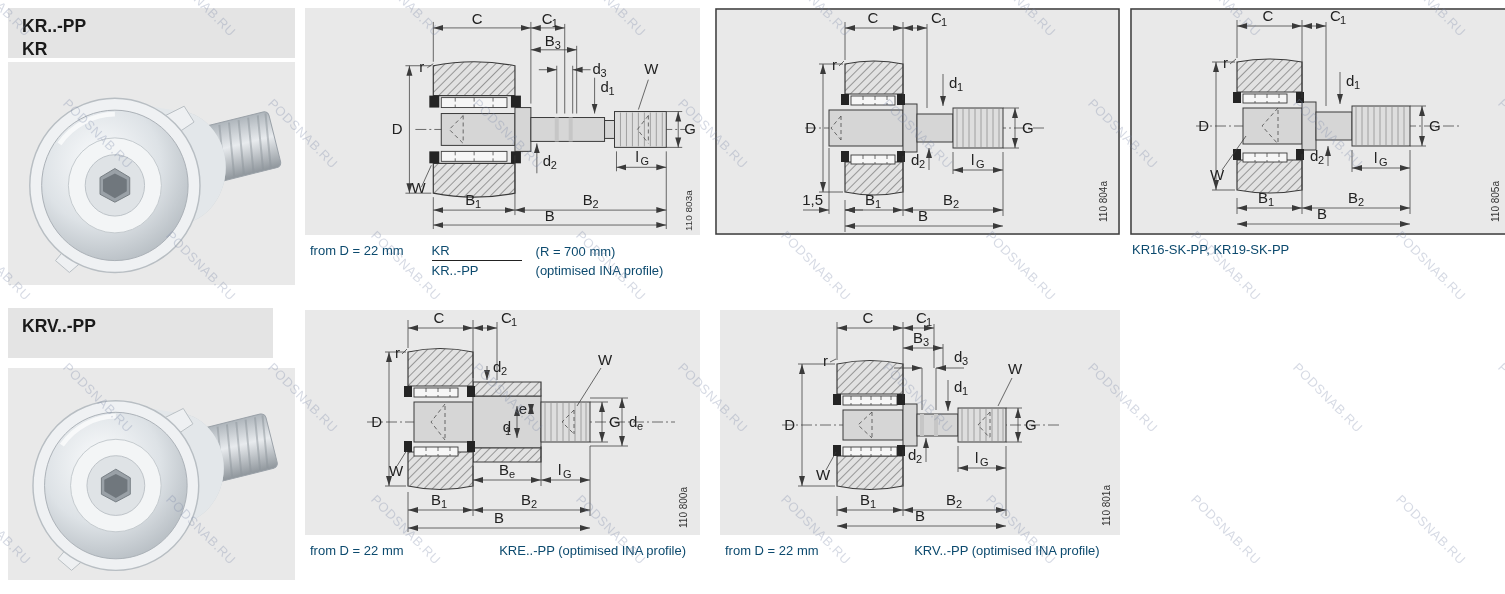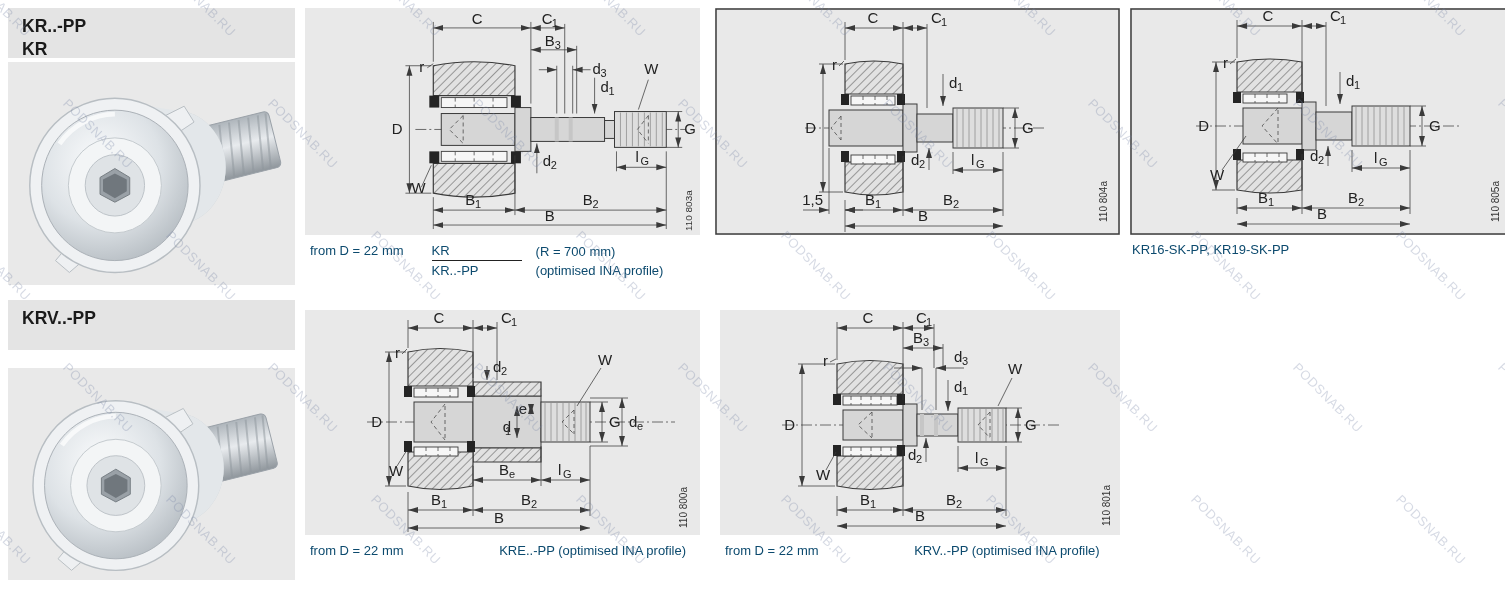--- a/index.html
+++ b/index.html
@@ -86,21 +86,21 @@
 
 <div class="hdrbox" style="left:8px;top:8px;width:287px;height:50px">
   <span style="display:block">KR..-PP</span>
   <span style="display:block">KR</span>
 </div>
 <div class="panel" style="left:8px;top:62px;width:287px;height:223px">
   <svg width="287" height="223" viewBox="0 0 290 220">
       <use href="#b3d"></use>
     </svg>
 </div>
-<div class="hdrbox" style="left:8px;top:300px;width:287px;height:50px">
+<div class="hdrbox" style="left:8px;top:308px;width:265px;height:50px">
   <span style="display:block">KRV..-PP</span>
 </div>
 <div class="panel" style="left:8px;top:368px;width:287px;height:212px">
   <svg width="287" height="212" viewBox="0 0 290 220">
       <use href="#b3d"></use>
     </svg>
 </div>
 
 <div class="panel" style="left:305px;top:8px;width:395px;height:227px">
 <svg width="395" height="227" viewBox="0 0 395 228">

